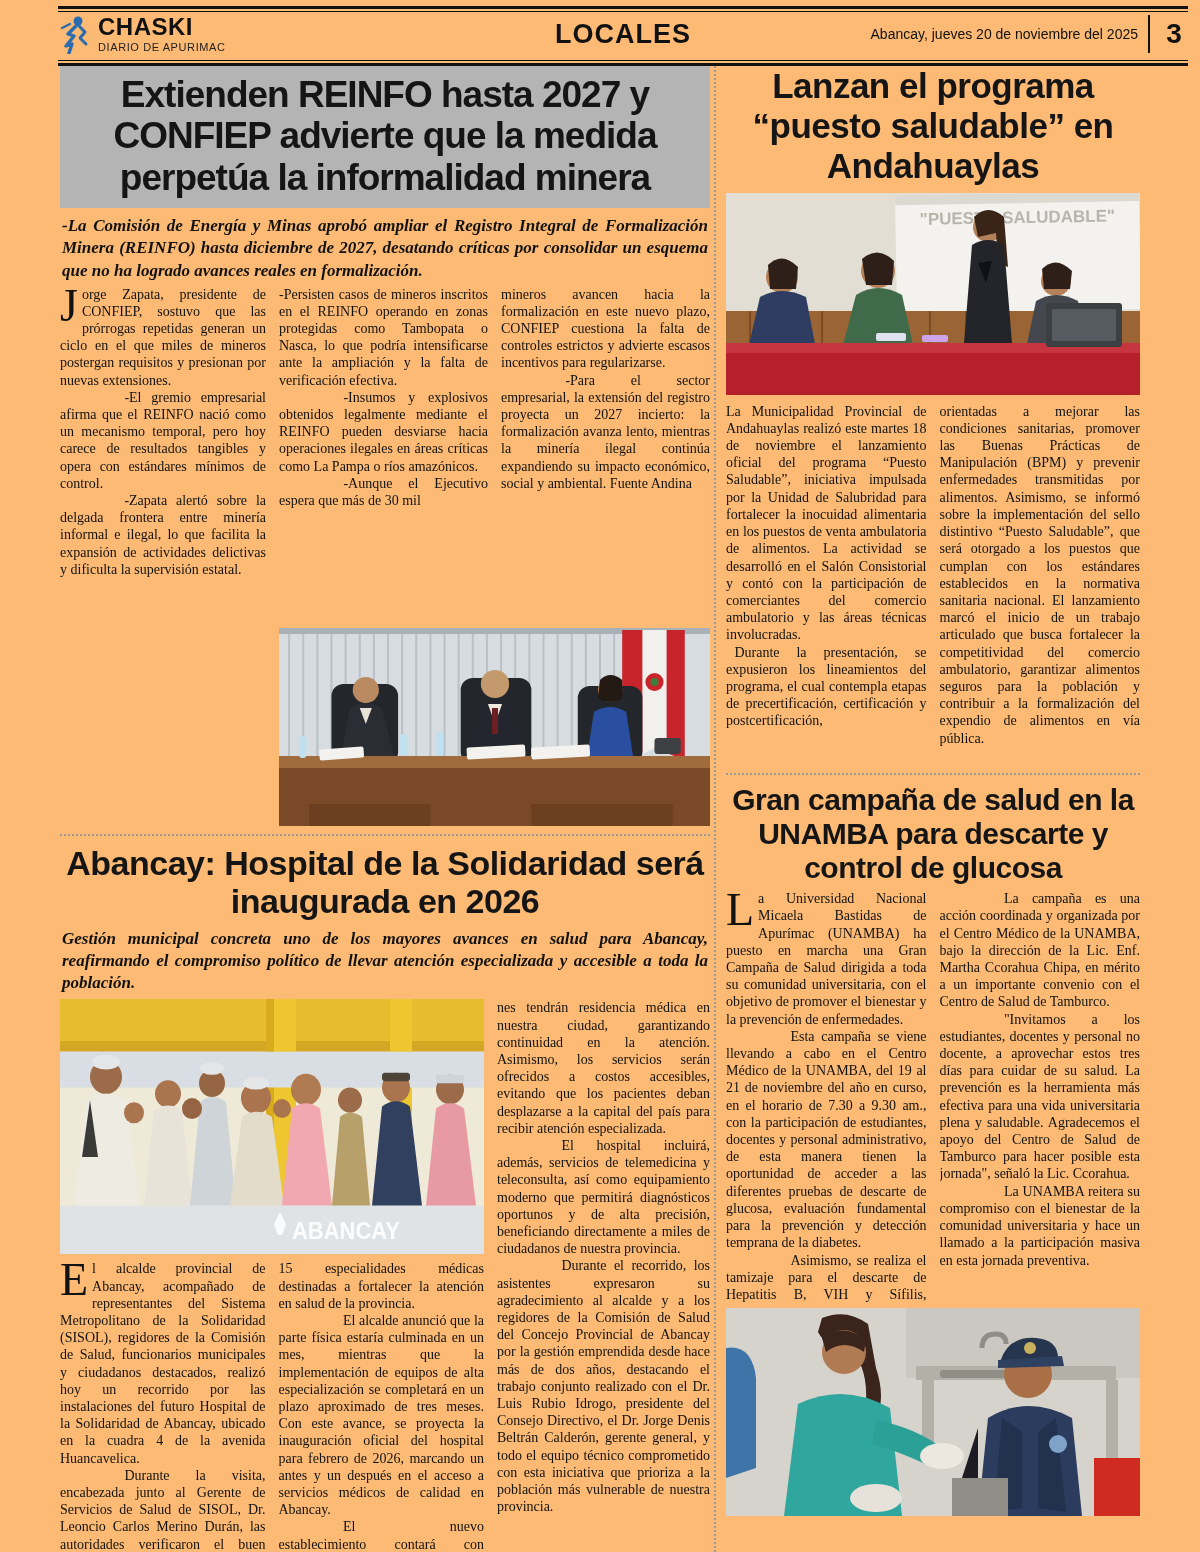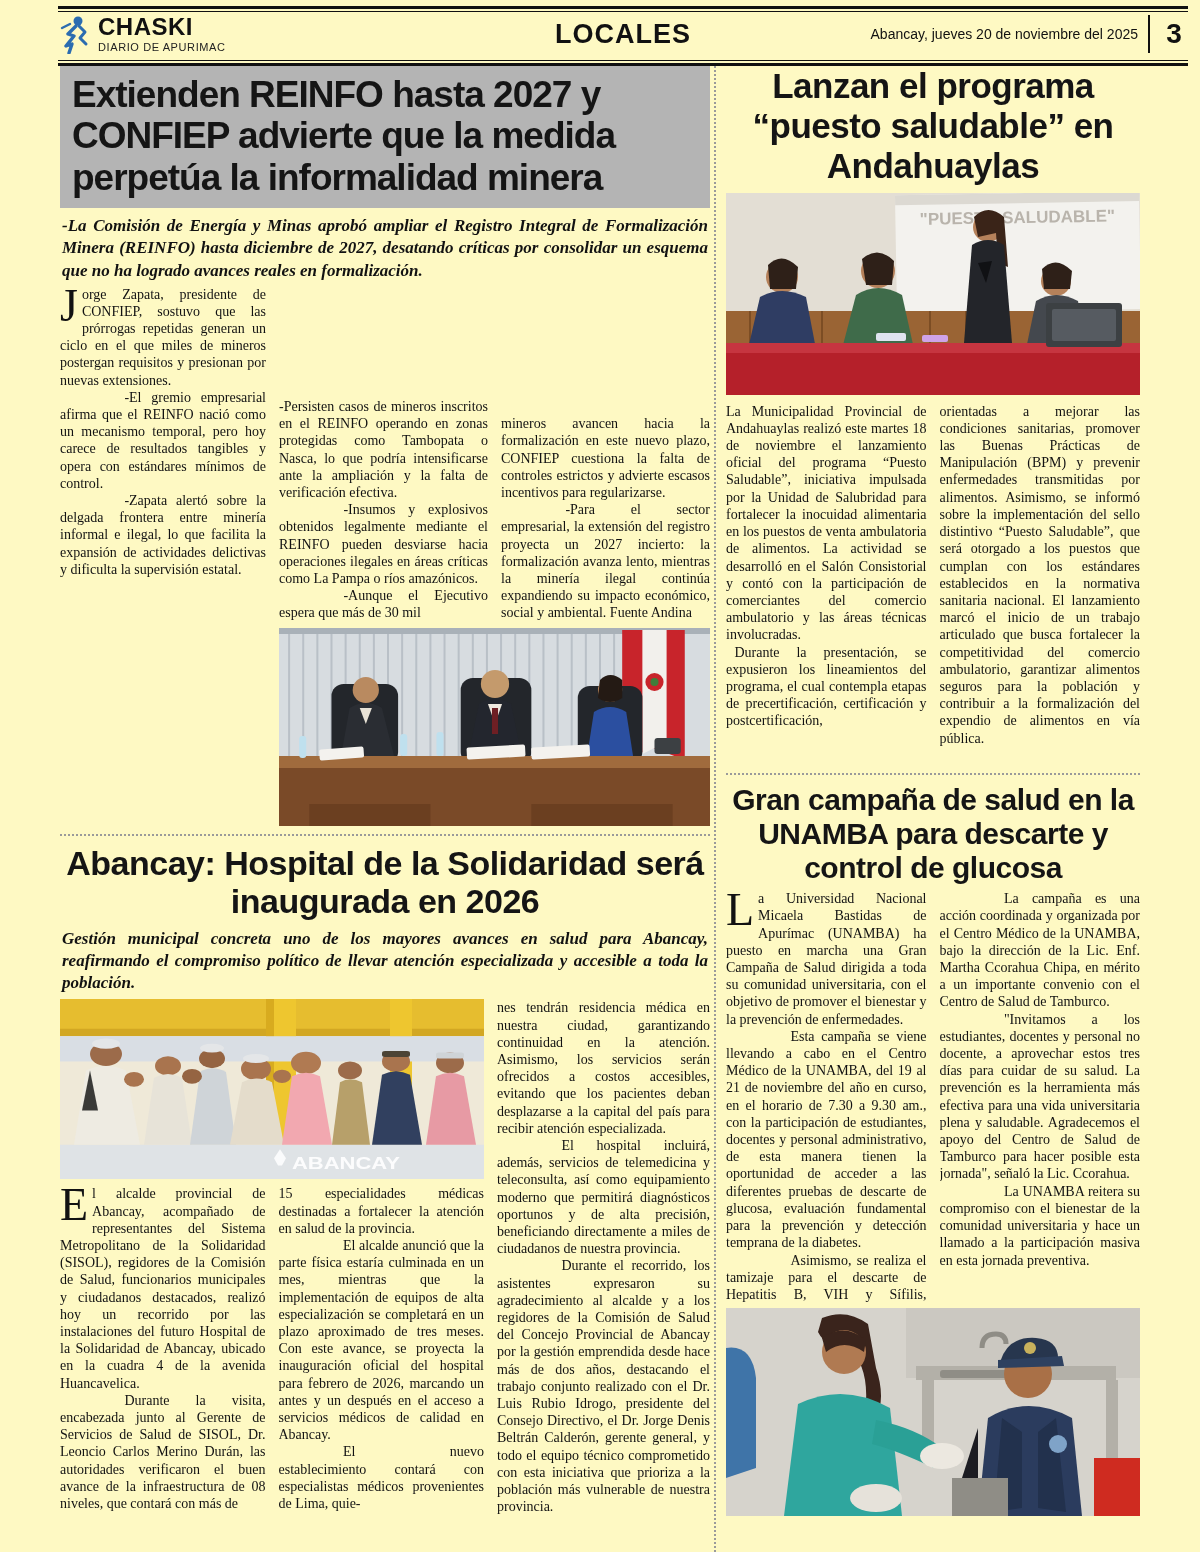--- a/index.html
+++ b/index.html
@@ -1,21 +1,21 @@
 <!DOCTYPE html>
 <html><head>
 <meta charset="utf-8">
 <style>
   * { box-sizing: border-box; margin: 0; padding: 0; }
   html,body { background:#ffffff; }
   body {
     width:1200px; height:1552px; position:relative; overflow:hidden;
     font-family:"Liberation Serif", serif; color:#121212;
   }
-  .page { position:absolute; inset:0; background:#fef9c3; }
+  .page { position:absolute; inset:0; background:#fdba74; }
 
   
   .masthead { position:absolute; left:58px; right:12px; top:6px; }
   .rule { width:100%; }
   .rule.thick { height:3px; background:#111; }
   .rule.thin  { height:1px; background:#111; margin-top:2px; }
   .rule.thin2 { height:1px; background:#111; margin-top:4px; }
   .rule.thick2{ height:3px; background:#111; margin-top:2px; }
   .mast-row { position:relative; height:44px; display:flex; align-items:center; }
   .brand { display:flex; align-items:center; gap:6px; }
@@ -28,21 +28,21 @@
   .pagenum { font-family:"Liberation Sans", sans-serif; font-weight:bold; font-size:28px; width:28px; text-align:center; color:#111; }
 
   
   .vdivider { position:absolute; left:714px; top:66px; height:1486px; width:0; border-left:2px dotted #9a9a9a; }
   .col-left  { position:absolute; left:60px; top:66px; width:650px; }
   .col-right { position:absolute; left:726px; top:66px; width:414px; }
   .hdivider { border-top:2px dotted #9a9a9a; margin:8px 0; }
 
   
   .head-band {
-    background:#b4b4b4; padding:8px 12px 10px; text-align:left;
+    background:#b4b4b4; padding:8px 12px 10px; text-align:center;
     font-family:"Liberation Sans", sans-serif; font-weight:bold;
     font-size:37px; line-height:1.12; letter-spacing:-1px; color:#151515;
   }
   .headline {
     text-align:center; font-family:Liberation Sans, sans-serif; font-weight:bold;
     line-height:1.14; letter-spacing:-0.5px; color:#151515;
   }
   .lead { font-weight:bold; font-style:italic; font-size:17px; line-height:1.3; text-align:justify; margin:7px 2px 4px; }
   .bodycols { display:flex; gap:13px; overflow:hidden; }
   .bcol { flex:1; overflow:hidden; }
@@ -50,28 +50,28 @@
   .bcol p.ind { text-indent:4.6em; }
   .bcol p.ind-sm { text-indent:0.6em; }
   .dropcap { float:left; font-size:46px; line-height:36px; padding:2px 4px 0 0; font-family:"Liberation Serif", serif; }
   .photo { display:block; width:100%; }
   .photo svg { display:block; width:100%; height:100%; }
 
   
   .a1-body { height:540px; margin-top:4px; }
   .a1-c1 { width:206px; flex:none; }
   .a1-right { flex:1; display:flex; flex-direction:column; overflow:hidden; }
-  .a1-right-cols { display:flex; gap:13px; flex:1; overflow:hidden;align-items:flex-end; }
+  .a1-right-cols { display:flex; gap:13px; flex:1; overflow:hidden; }
   .a1-right-cols .bcol { flex:1; }
   .photo-meeting { height:198px; margin-top:6px; flex:none; }
 
   .a3-head { font-size:34px; margin-top:2px; }
   .a3-body { height:578px; margin-top:5px; }
   .a3-left { width:424px; flex:none; display:flex; flex-direction:column; overflow:hidden; }
-  .photo-market { height:180px; flex:none; }
+  .photo-market { height:255px; flex:none; }
   .a3-left-cols { display:flex; gap:13px; flex:1; margin-top:6px; overflow:hidden; }
   .a3-left-cols .bcol { flex:1; }
 
   .a2-head { font-size:35px; }
   .photo-salud { height:202px; margin:7px 0 8px; }
   .a2-body { height:362px; }
 
   .a4-head { font-size:30px; margin-top:2px; }
   .a4-body { height:414px; margin-top:5px; }
   .photo-lab { height:208px; margin-top:4px; }

